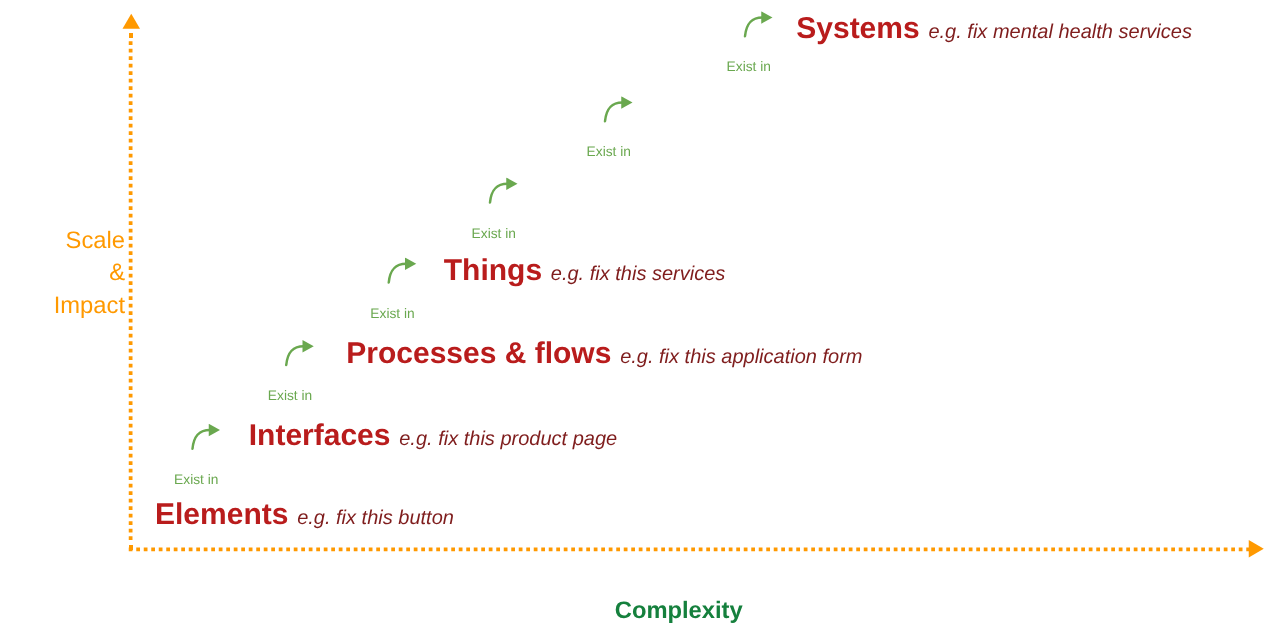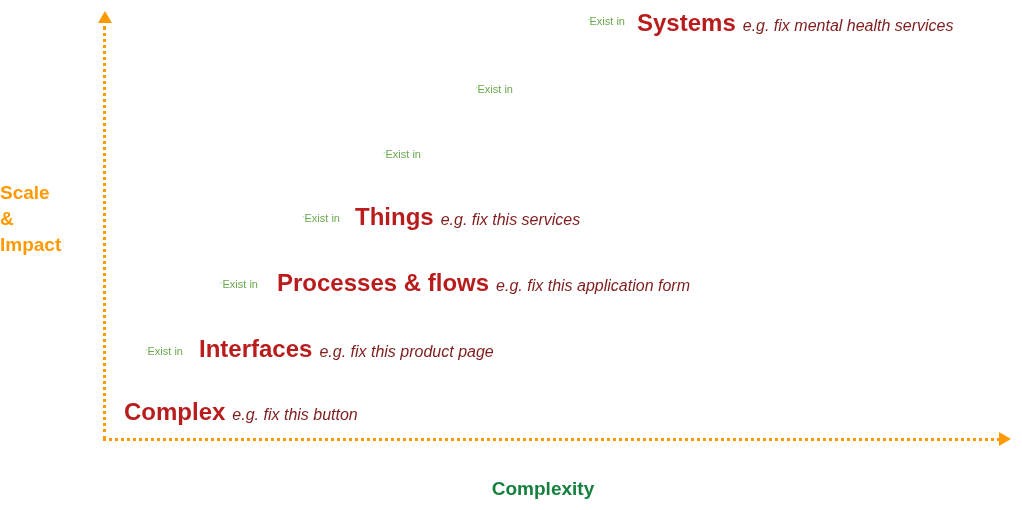--- a/index.html
+++ b/index.html
@@ -47,23 +47,23 @@
     width: 0; height: 0;
     border-top: 7px solid transparent;
     border-bottom: 7px solid transparent;
     border-left: 12px solid #FF9900;
   }
   .y-axis-label {
     position: absolute;
     left: 0;
     top: 180px;
     width: 100px;
-    text-align: left;
+    text-align: right;
     color: #FF9900;
-    font-weight: bold;
+    font-weight: normal;
     font-size: 19px;
     line-height: 26px;
   }
   .x-axis-label {
     position: absolute;
     left: 103px;
     top: 478px;
     width: 880px;
     text-align: center;
     color: #15803d;
@@ -82,23 +82,24 @@
   }
   .item-example {
     font-style: italic;
     font-size: 16px;
     color: #7f1d1d;
     margin-left: 7px;
   }
   .exist-group {
     position: absolute;
     display: flex;
-    flex-direction: row;
+    flex-direction: column;
     align-items: center;
     width: 52px;
+    gap: 16px;
   }
   .exist-group svg {
     margin-left: 14px;
     margin-bottom: 1px;
   }
   .exist-label {
     font-size: 11px;
     color: #6AA84F;
     white-space: nowrap;
   }
@@ -124,21 +125,21 @@
 
   <div class="y-axis-label">
     <div>Scale</div>
     <div>&amp;</div>
     <div>Impact</div>
   </div>
 
   <div class="x-axis-label">Complexity</div>
 
   <div class="item-label" style="left:124px; top:398px;">
-    <span class="item-title">Complex</span><span class="item-example">e.g. fix this button</span>
+    <span class="item-title">Elements</span><span class="item-example">e.g. fix this button</span>
   </div>
 
   <div class="exist-group" style="left:131px; top:339px;">
     <svg width="26" height="22" viewBox="0 0 26 22">
       <path class="arrow-path" d="M3 20 C4 10 8 5 17 5"></path>
       <polygon class="arrow-head" points="16,0 25,5 16,10"></polygon>
     </svg>
     <span class="exist-label">Exist in</span>
   </div>
   <div class="item-label" style="left:199px; top:335px;">

